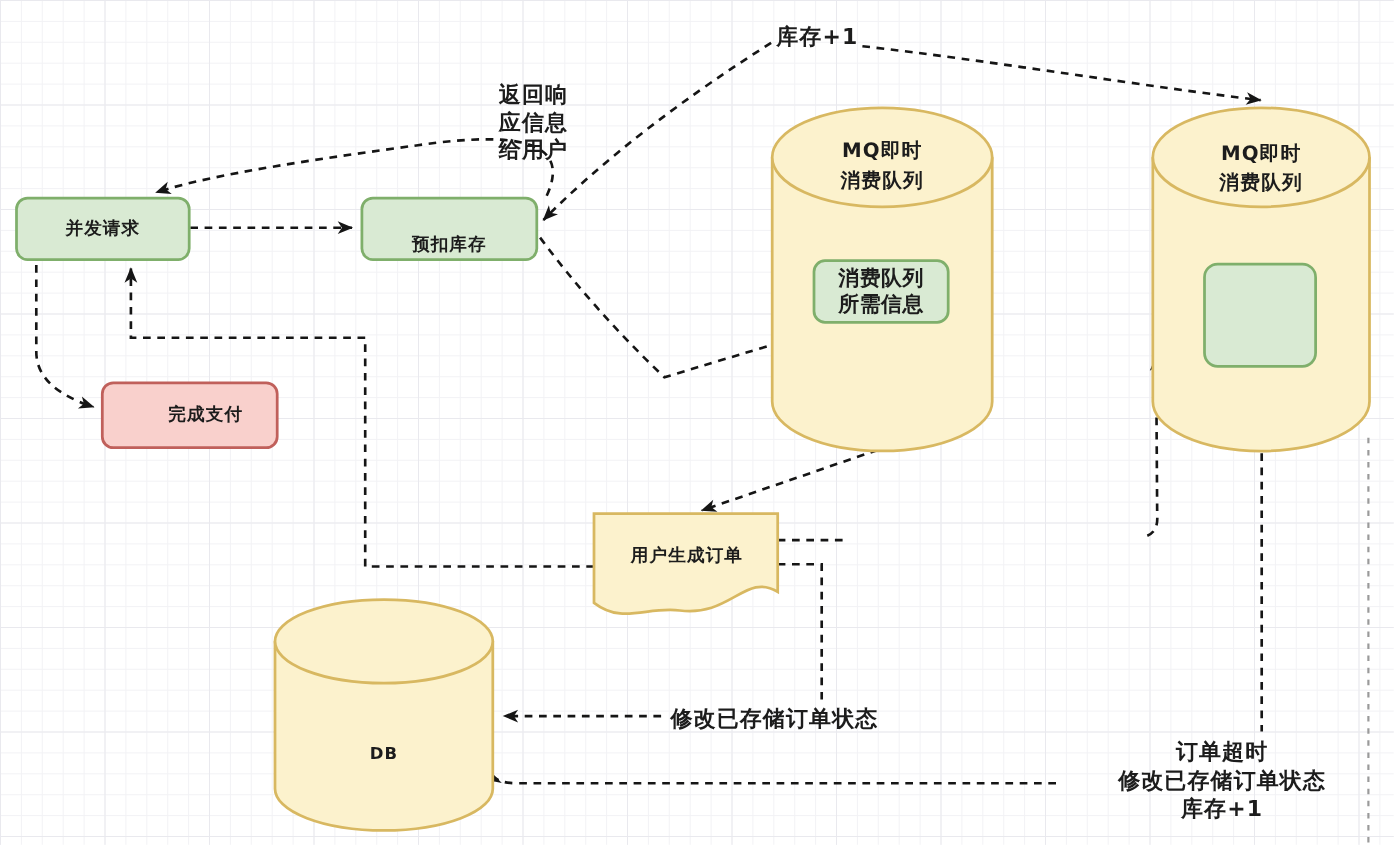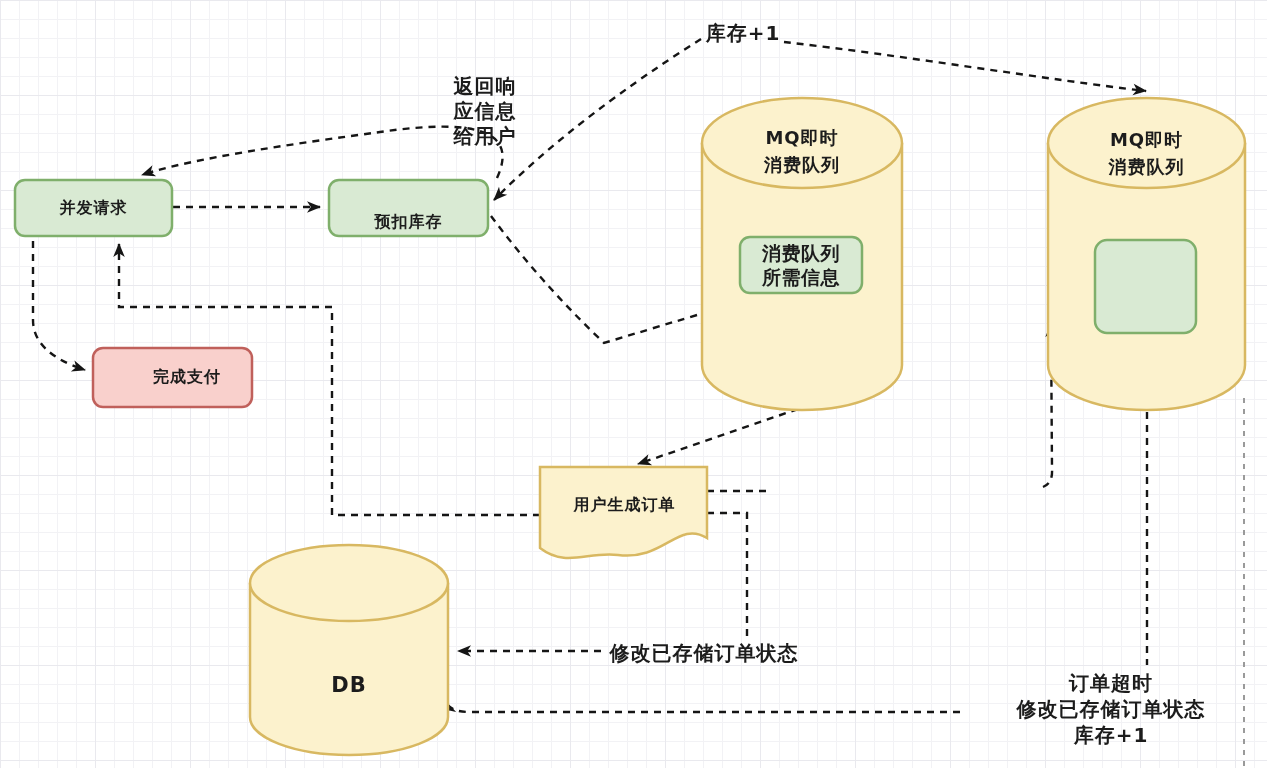--- a/index.html
+++ b/index.html
@@ -120,21 +120,21 @@
   </div>
 
   <div class="lbl cyl-title" style="left:1056px;top:126px;width:181px;">
     <div>MQ即时</div>
     <div>消费队列</div>
   </div>
 
 
   <div class="lbl node-lbl" style="left:540px;top:490px;width:169px;height:30px;font-family:Liberation Serif, serif;">用户生成订单</div>
 
-  <div class="lbl" style="left:250px;top:668px;width:198px;height:34px;font-size:21px;">DB</div>
+  <div class="lbl" style="left:250px;top:668px;width:198px;height:34px;font-size:15px;">DB</div>
 
   <div class="lbl edge-lbl" style="left:697px;top:19px;width:92px;height:28px;">库存+1</div>
 
   <div class="lbl edge-lbl" style="left:443px;top:74px;width:84px;">
     <div>返回响</div>
     <div>应信息</div>
     <div>给用户</div>
   </div>
 
 

